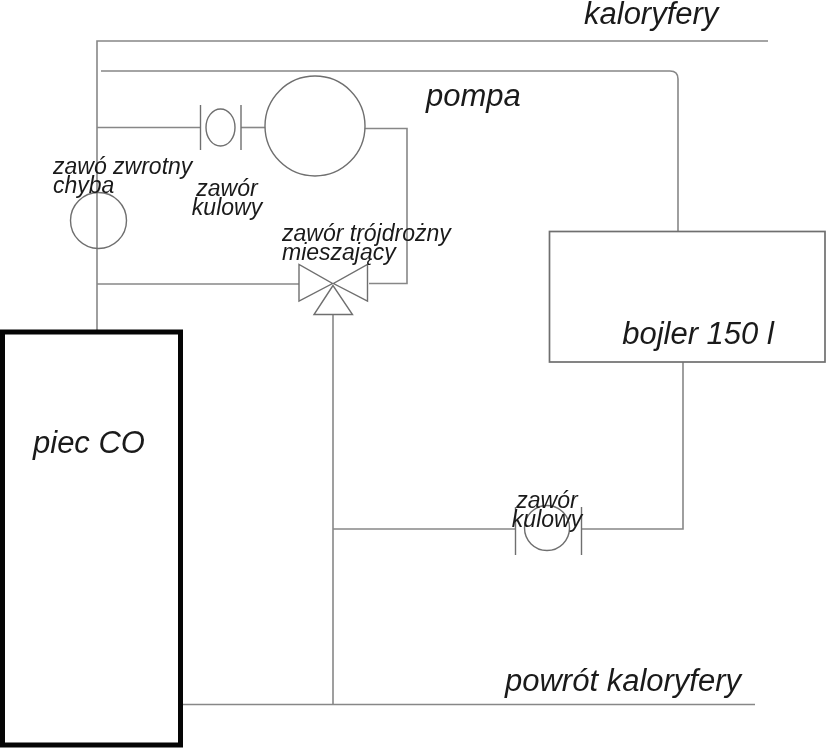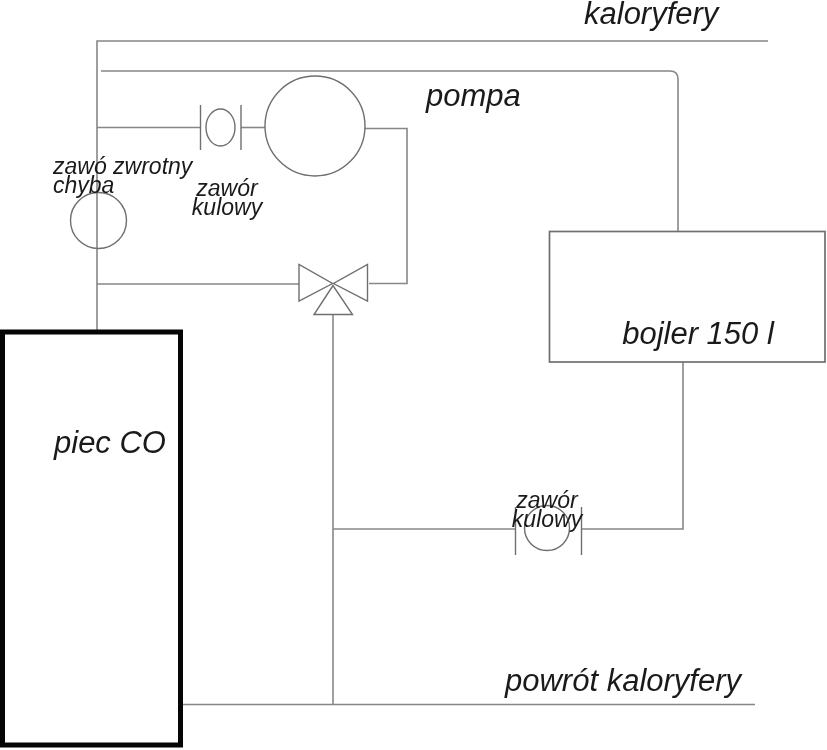--- a/index.html
+++ b/index.html
@@ -77,24 +77,28 @@
   <div class="lbl lbl-small center" style="left:187px;top:151px;width:80px;">
     <span>zawór</span>
     <span>kulowy</span>
   </div>
 
   <div class="lbl lbl-small" style="left:53px;top:157px;">
     <span>zawó zwrotny</span>
     <span>chyba</span>
   </div>
 
+  <div class="lbl lbl-small" style="left:282px;top:224px;">
+    <span>zawór trójdrożny</span>
+    <span>mieszający</span>
+  </div>
 
   <div class="lbl lbl-big center" style="left:549px;top:290px;width:298px;">bojler 150 l</div>
 
-  <div class="lbl lbl-big" style="left:54px;top:427px;">piec CO</div>
+  <div class="lbl lbl-big" style="left:33px;top:427px;">piec CO</div>
 
   <div class="lbl lbl-small center" style="left:507px;top:463px;width:80px;">
     <span>zawór</span>
     <span>kulowy</span>
   </div>
 
   <div class="lbl lbl-big" style="left:505px;top:665px;text-align:center;">powrót kaloryfery</div>
 
 </div>
 

